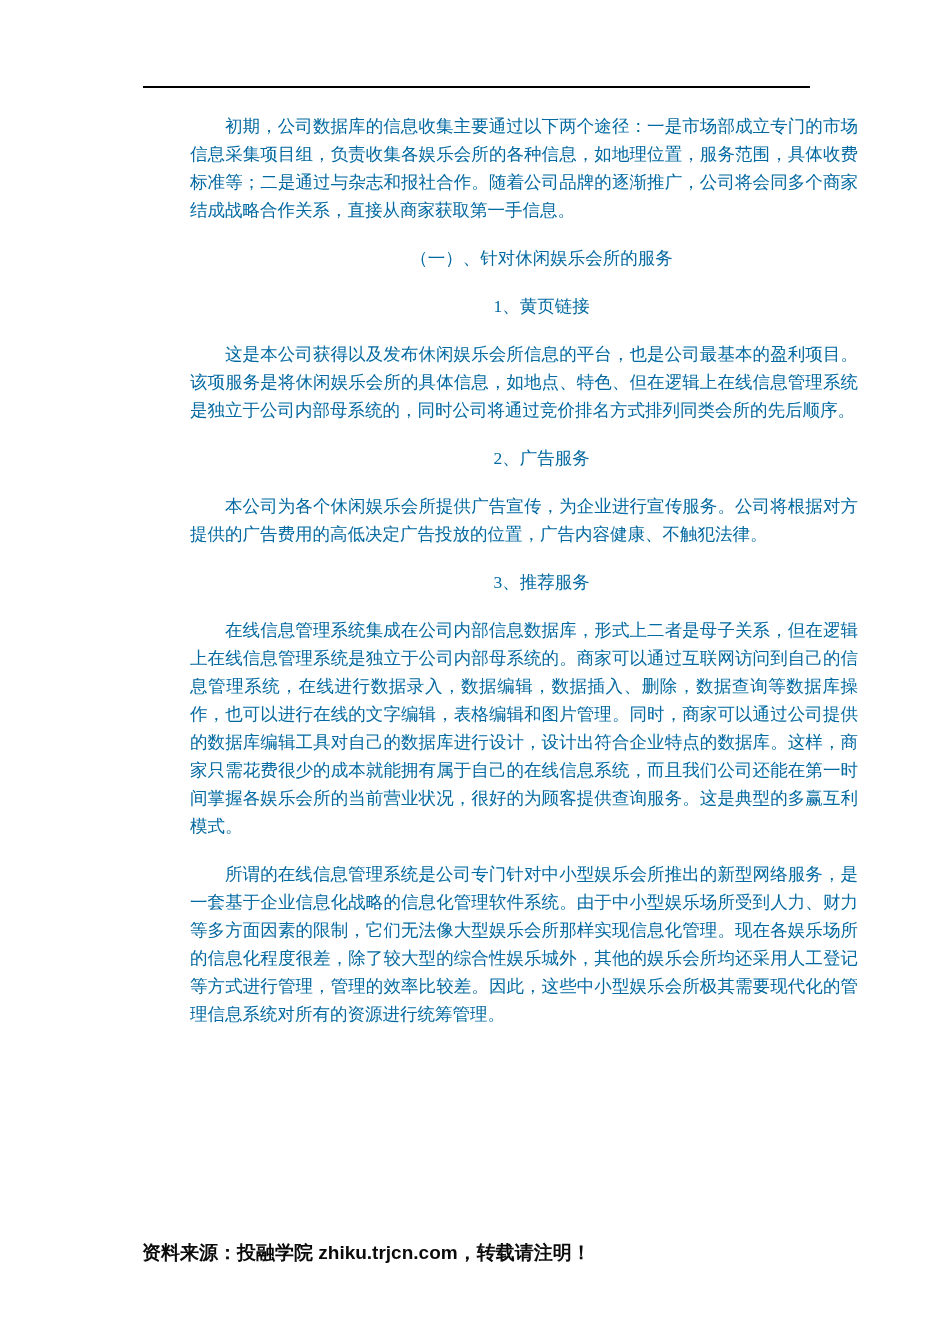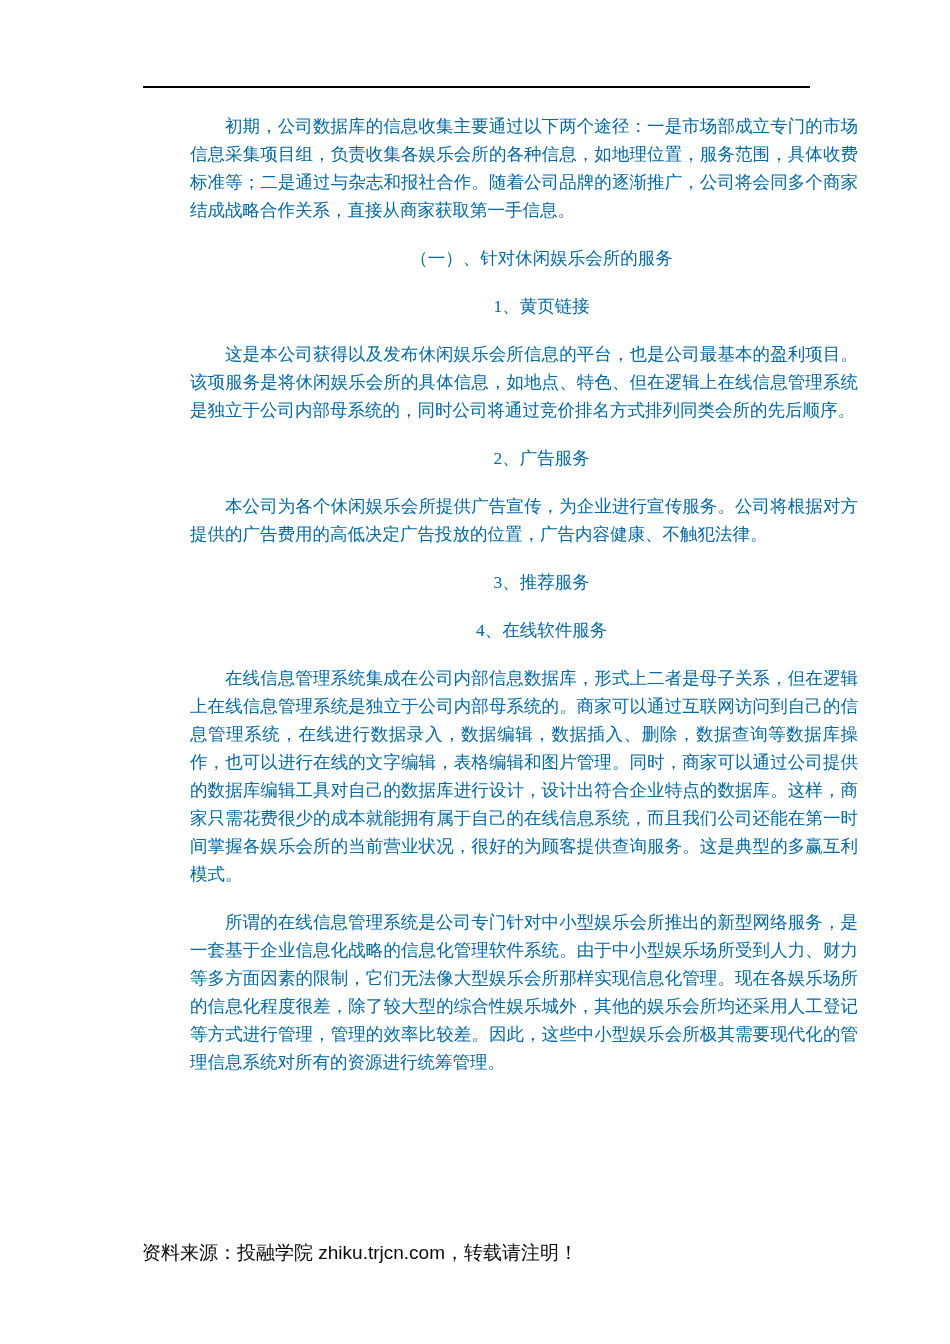--- a/index.html
+++ b/index.html
@@ -43,41 +43,40 @@
   .content p.heading {
     text-align: center;
   }
   .source-footer {
     position: absolute;
     left: 142px;
     top: 1240px;
     width: 700px;
     margin: 0;
     font-family: "Liberation Sans", "DejaVu Sans", sans-serif;
-    font-weight: normal;
+    font-weight: bold;
     font-size: 19px;
     line-height: 26px;
     color: #0a0a0a;
   }
 </style>
 </head>
 <body>
 
 <div class="page">
 
   <div class="header-rule"></div>
 
   <main class="content">
     <p>初期，公司数据库的信息收集主要通过以下两个途径：一是市场部成立专门的市场信息采集项目组，负责收集各娱乐会所的各种信息，如地理位置，服务范围，具体收费标准等；二是通过与杂志和报社合作。随着公司品牌的逐渐推广，公司将会同多个商家结成战略合作关系，直接从商家获取第一手信息。</p>
     <p class="heading">（一）、针对休闲娱乐会所的服务</p>
     <p class="heading">1、黄页链接</p>
     <p>这是本公司获得以及发布休闲娱乐会所信息的平台，也是公司最基本的盈利项目。该项服务是将休闲娱乐会所的具体信息，如地点、特色、但在逻辑上在线信息管理系统是独立于公司内部母系统的，同时公司将通过竞价排名方式排列同类会所的先后顺序。</p>
     <p class="heading">2、广告服务</p>
     <p>本公司为各个休闲娱乐会所提供广告宣传，为企业进行宣传服务。公司将根据对方提供的广告费用的高低决定广告投放的位置，广告内容健康、不触犯法律。</p>
     <p class="heading">3、推荐服务</p>
-    <p class="heading">4、在线软件服务</p>
     <p>在线信息管理系统集成在公司内部信息数据库，形式上二者是母子关系，但在逻辑上在线信息管理系统是独立于公司内部母系统的。商家可以通过互联网访问到自己的信息管理系统，在线进行数据录入，数据编辑，数据插入、删除，数据查询等数据库操作，也可以进行在线的文字编辑，表格编辑和图片管理。同时，商家可以通过公司提供的数据库编辑工具对自己的数据库进行设计，设计出符合企业特点的数据库。这样，商家只需花费很少的成本就能拥有属于自己的在线信息系统，而且我们公司还能在第一时间掌握各娱乐会所的当前营业状况，很好的为顾客提供查询服务。这是典型的多赢互利模式。</p>
     <p>所谓的在线信息管理系统是公司专门针对中小型娱乐会所推出的新型网络服务，是一套基于企业信息化战略的信息化管理软件系统。由于中小型娱乐场所受到人力、财力等多方面因素的限制，它们无法像大型娱乐会所那样实现信息化管理。现在各娱乐场所的信息化程度很差，除了较大型的综合性娱乐城外，其他的娱乐会所均还采用人工登记等方式进行管理，管理的效率比较差。因此，这些中小型娱乐会所极其需要现代化的管理信息系统对所有的资源进行统筹管理。</p>
   </main>
 
   <p class="source-footer">资料来源：投融学院 zhiku.trjcn.com，转载请注明！</p>
 
 </div>
 
 </body></html>

